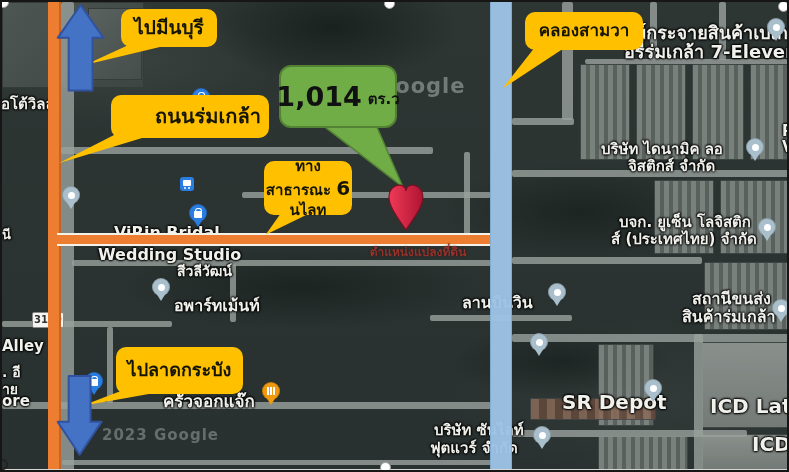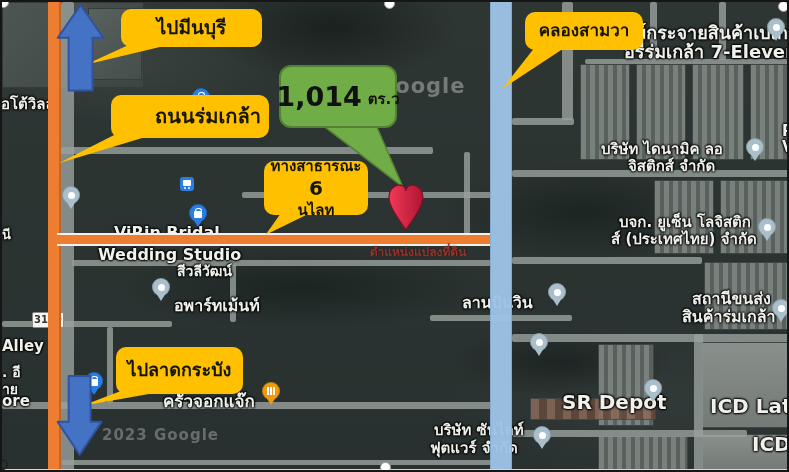--- a/index.html
+++ b/index.html
@@ -161,30 +161,30 @@
     <polygon points="120,130 150,134 57,162" fill="#FFC000"></polygon>
     <polygon points="536,45 564,47 503,87" fill="#FFC000"></polygon>
     <polygon points="284,207 314,210 265,234" fill="#FFC000"></polygon>
     <polygon points="130,387 170,390 80,406" fill="#FFC000"></polygon>
     <polygon points="316,119 374,119 403,186" fill="#70AD47" stroke="#548235" stroke-width="1.5"></polygon>
     <polygon points="79,3 102,36 91,36 91,89 67,89 67,36 56,36" fill="#4472C4" stroke="#31529e" stroke-width="2" stroke-linejoin="round"></polygon>
     <polygon points="78,455 56,422 67,422 67,376 89,376 89,422 100,422" fill="#4472C4" stroke="#31529e" stroke-width="2" stroke-linejoin="round"></polygon>
     <path d="M406,229 C394,212 389,204 389,196 C389,189 394,184 400,184 C403,184 406,187 406,190 C406,187 409,184 412,184 C418,184 423,189 423,196 C423,204 418,212 406,229 Z" fill="url(#pinred)" stroke="#7d0f23" stroke-width="1.2"></path>
   </svg>
 
-  <div class="callout" style="left:119px;top:7px;width:141px;height:38px;font-size:19px;">
+  <div class="callout" style="left:119px;top:7px;width:96px;height:38px;font-size:19px;">
     <span>ไปมีนบุรี</span>
   </div>
   <div class="callout" style="left:109px;top:93px;width:122px;height:43px;font-size:20px;padding-left:36px;">
     <span>ถนนร่มเกล้า</span>
   </div>
   <div class="callout" style="left:523px;top:10px;width:118px;height:38px;font-size:17px;">
     <span>คลองสามวา</span>
   </div>
-  <div class="callout" style="left:262px;top:159px;width:104px;height:54px;font-size:15px;">
+  <div class="callout" style="left:262px;top:159px;width:88px;height:54px;font-size:15px;">
     <span><span>ทางสาธารณะ</span> <span style="font-size:20px;">6</span></span>
     <span>นไลท</span>
   </div>
   <div class="callout" style="left:114px;top:345px;width:127px;height:47px;font-size:18px;">
     <span>ไปลาดกระบัง</span>
   </div>
   <div class="callout green" style="left:277px;top:63px;width:114px;height:59px;">
     <span style="font-size:27px;">1,014</span>
     <span style="font-size:15px;margin-left:6px;margin-top:6px;">ตร.ว</span>
   </div>

